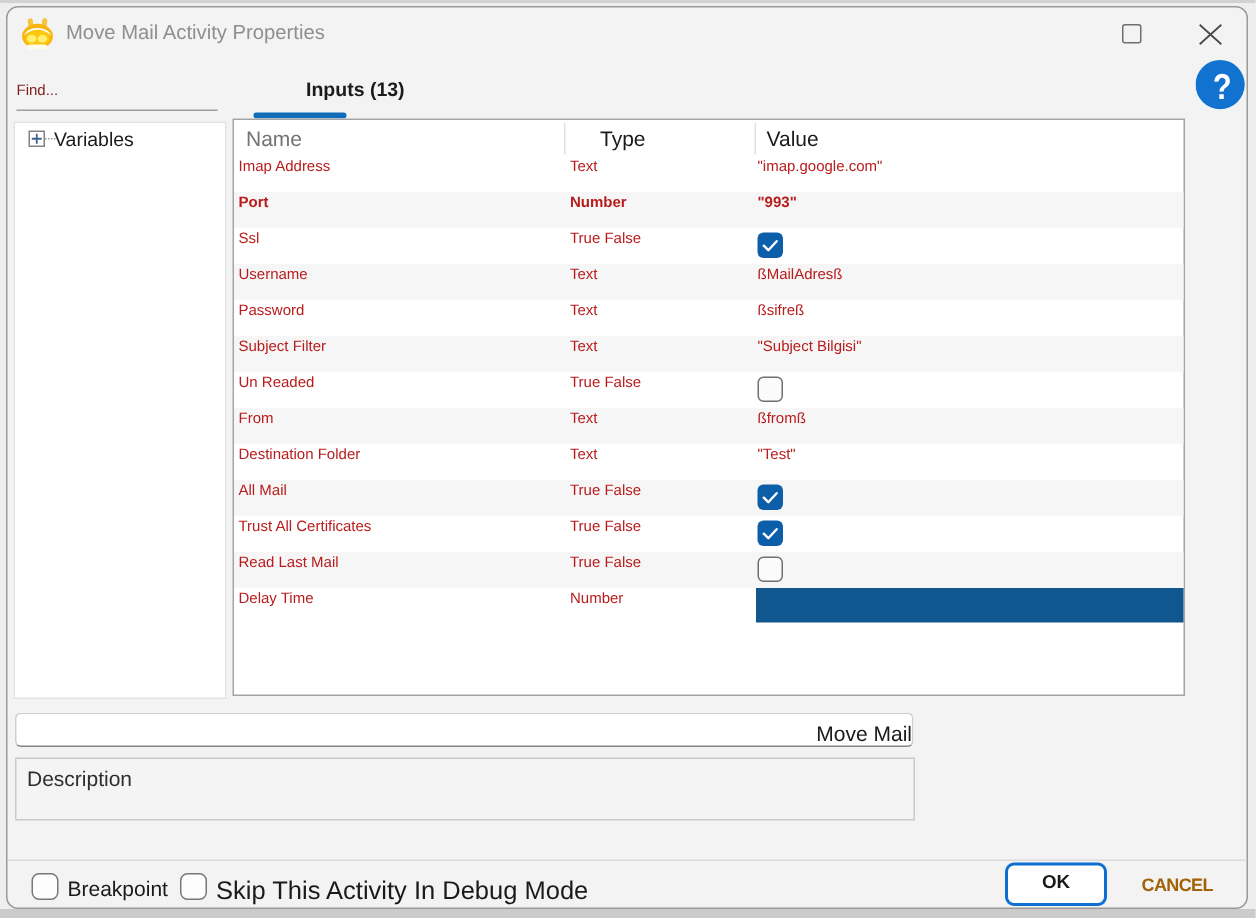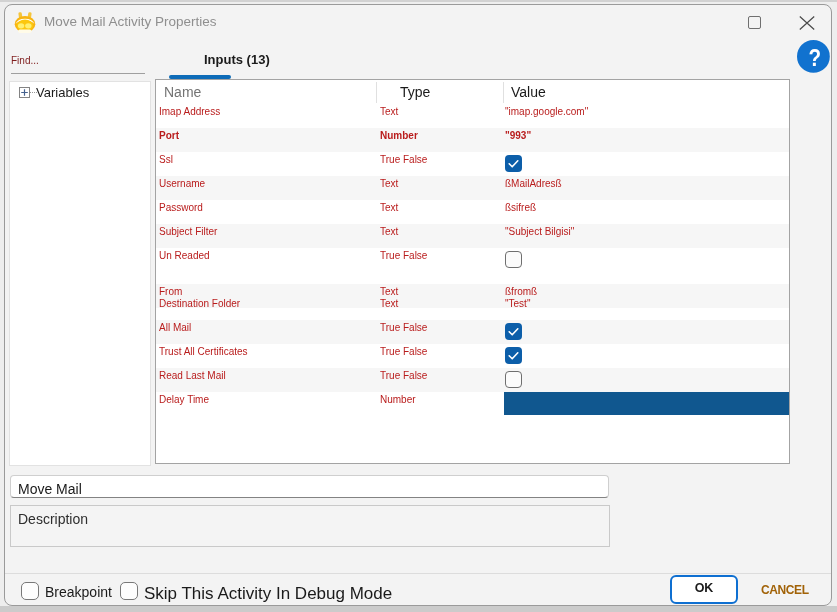--- a/index.html
+++ b/index.html
@@ -35,21 +35,21 @@
   .cname { position:absolute; left:3px; top:2px; }
   .ctype { position:absolute; left:224px; top:2px; }
   .cval  { position:absolute; left:349px; top:2px; }
   .cb { position:absolute; left:349px; top:3px; width:17px; height:17px; border-radius:4px; }
   .cb.on  { background:#0c5ea9; }
   .cb.off { background:#fbfbfb; border:1.2px solid #6f6f6f; }
   .cb.on svg { position:absolute; left:2px; top:2px; }
   .bluebar { position:absolute; left:348px; top:312px; width:285px; height:23px; background:#10578f; }
   .namebox { left:10px; top:475px; width:599px; height:23px; background:#fff;
     border:1px solid #cfcfcf; border-bottom:1px solid #838383; border-radius:4px;
-    font-size:14px; color:#1a1a1a; padding:5px 0 12px 7px; }
+    font-size:14px; color:#1a1a1a; padding:5px 0 12px 7px;text-align:right; }
   .descbox { left:10px; top:505px; width:600px; height:42px; background:#f4f4f4;
     border:1px solid #c9c9c9; font-size:14px; color:#2e2e2e; padding:5px 0 0 7px; }
   .sep { left:5px; top:573px; width:826px; height:1px; background:#dcdcdc; }
   .bcb { width:18px; height:18px; background:#fdfdfd; border:1.2px solid #787878; border-radius:5px; }
   .bcb1 { left:21px; top:582px; }
   .bcb2 { left:120px; top:582px; }
   .blbl1 { left:45px; top:584px; font-size:14px; color:#1a1a1a; }
   .blbl2 { left:144px; top:584px; font-size:17px; color:#1a1a1a; }
   .okbtn { left:670px; top:575px; width:68px; height:29px; background:#fff;
     border:2.5px solid #0e6fd1; border-radius:6px; text-align:center;
@@ -135,21 +135,21 @@
     <div class="row alt" style="top:144px;">
       <span class="cname">Subject Filter</span>
       <span class="ctype">Text</span>
       <span class="cval">"Subject Bilgisi"</span>
     </div>
     <div class="row" style="top:168px;">
       <span class="cname">Un Readed</span>
       <span class="ctype">True False</span>
       <span class="cb off"></span>
     </div>
-    <div class="row alt" style="top:192px;margin-top:12px;">
+    <div class="row alt" style="top:192px;">
       <span class="cname">From</span>
       <span class="ctype">Text</span>
       <span class="cval">ßfromß</span>
     </div>
     <div class="row" style="top:216px;">
       <span class="cname">Destination Folder</span>
       <span class="ctype">Text</span>
       <span class="cval">"Test"</span>
     </div>
     <div class="row alt" style="top:240px;">

